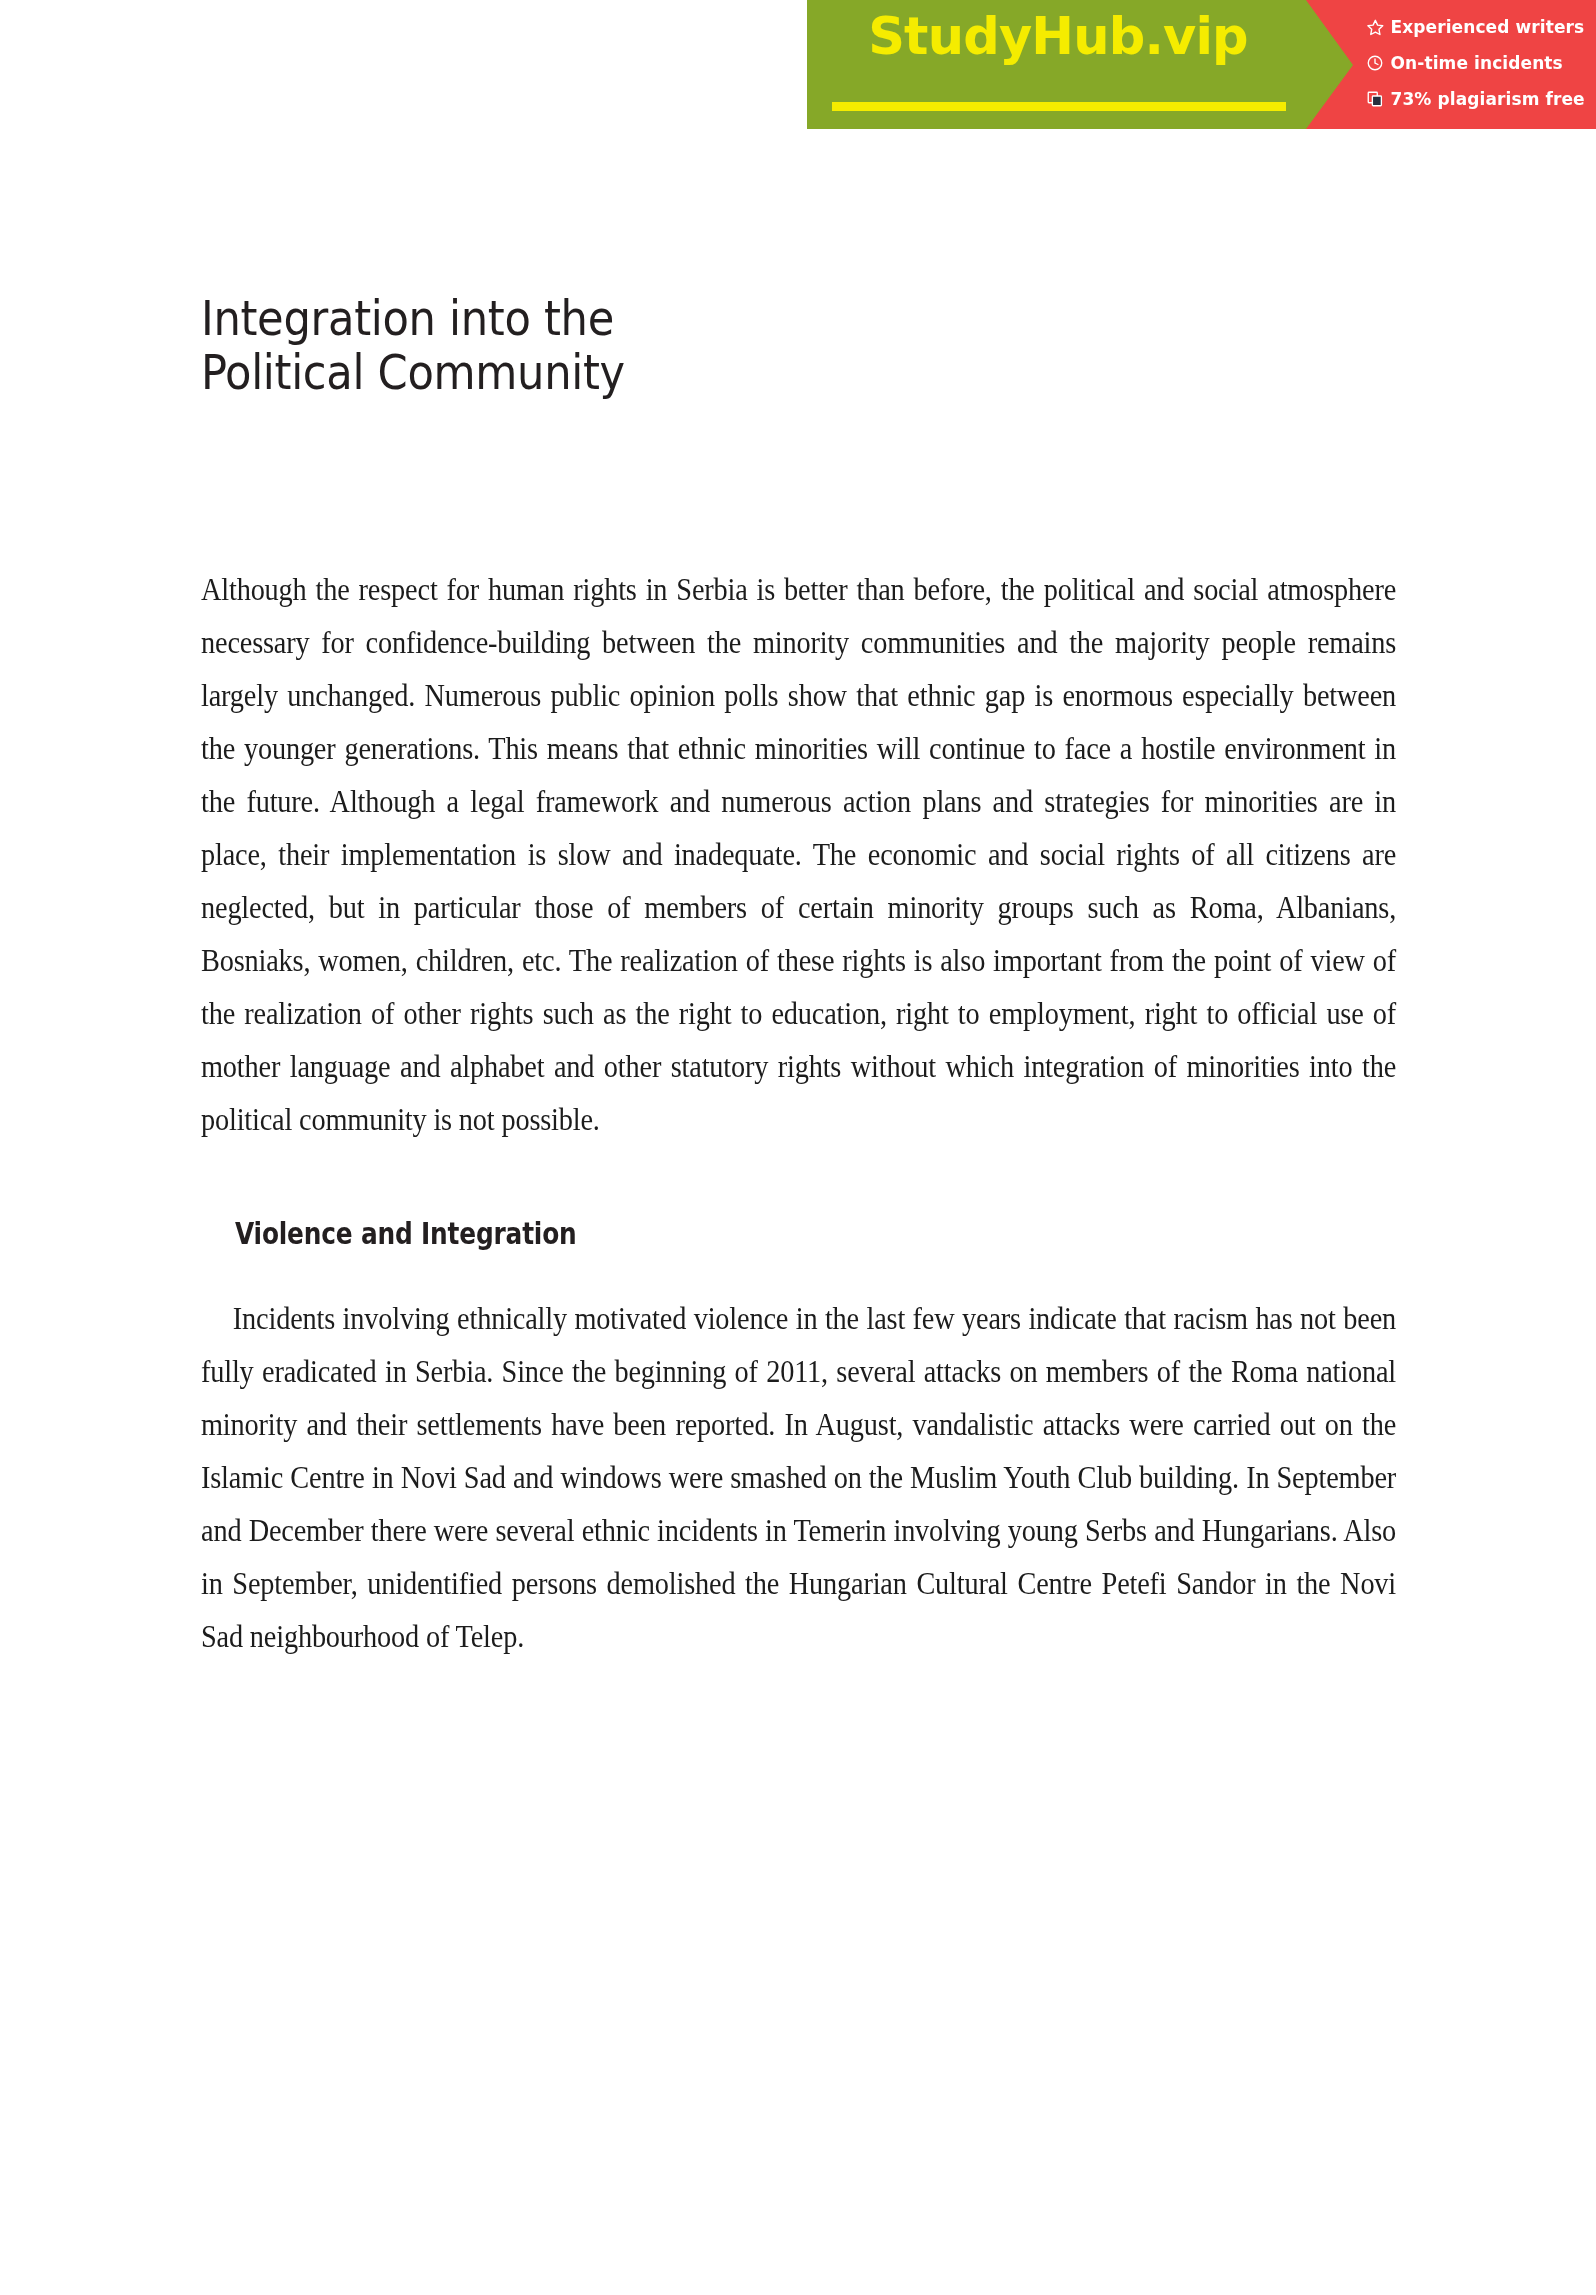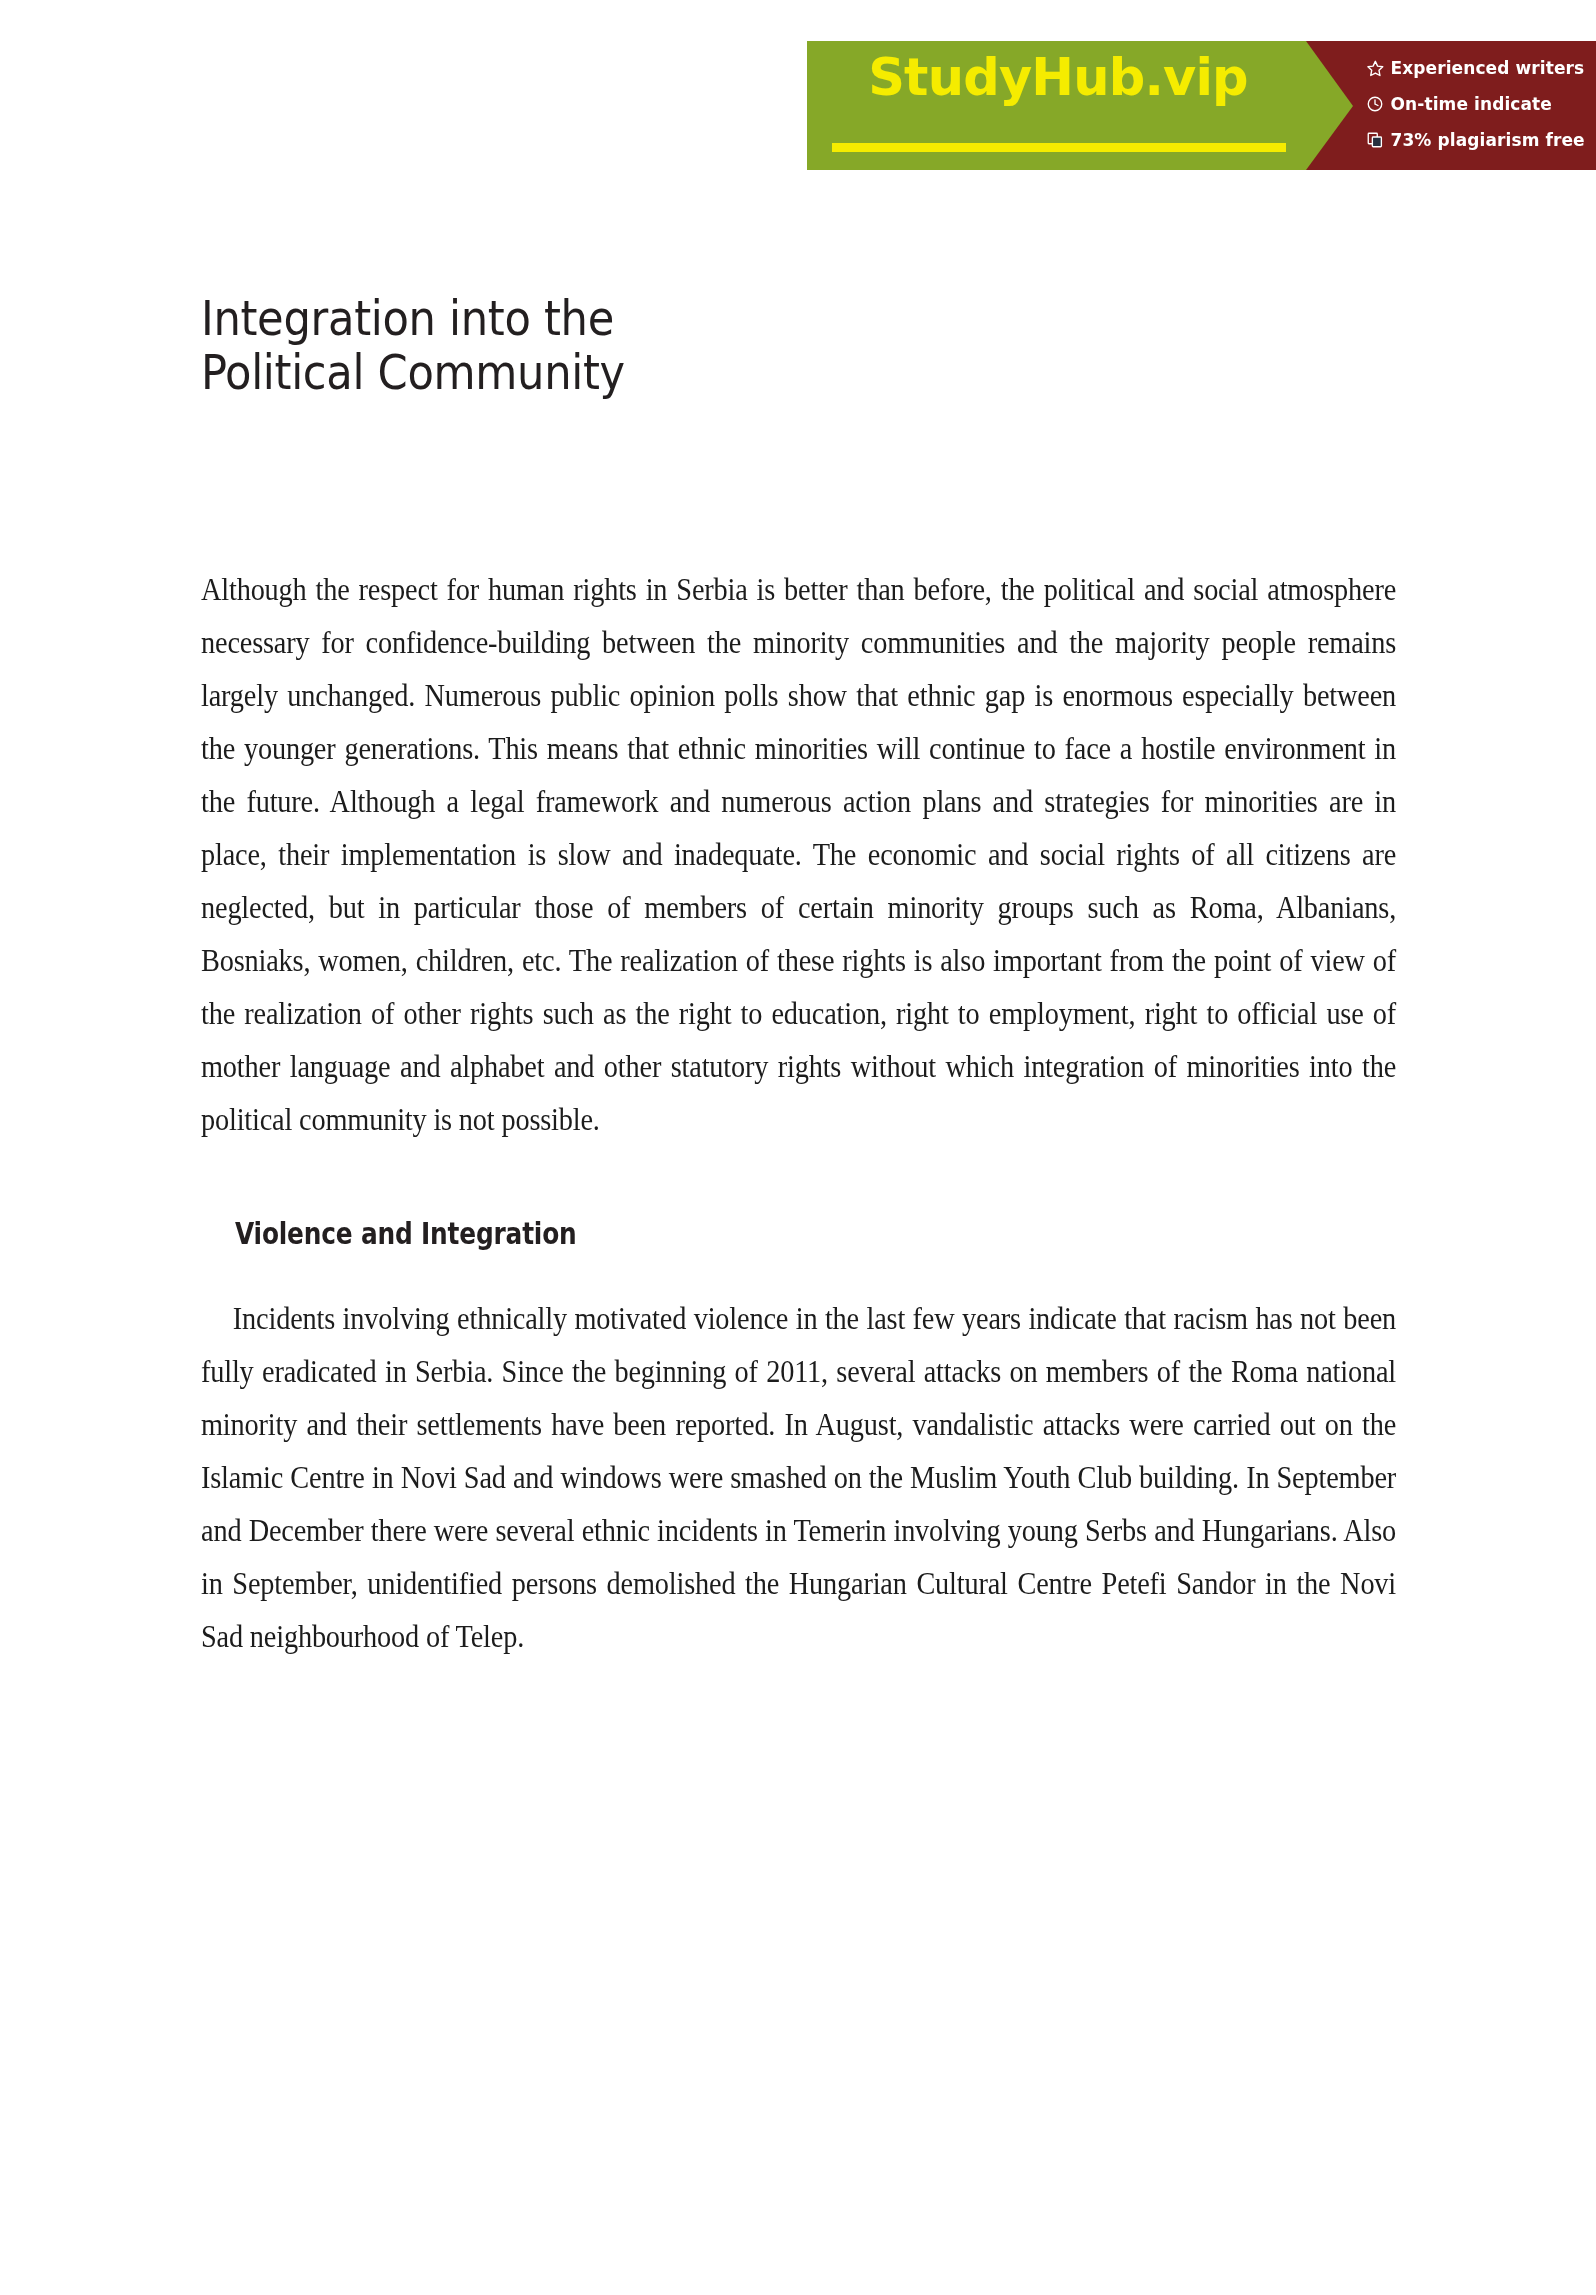--- a/index.html
+++ b/index.html
@@ -16,23 +16,22 @@
     -webkit-font-smoothing: antialiased;
   }
 
   
   .promo-banner {
     position: absolute;
     top: 0;
     left: 807px;
     width: 790px;
     height: 129px;
-    background: #7f1d1d;
+    background: #ef4444;
     overflow: hidden;
-    margin-top: 41px;
   }
   .promo-green {
     position: absolute;
     top: 0;
     left: 0;
     width: 546px;
     height: 129px;
     background: #86a828;
     clip-path: polygon(0 0, 499px 0, 546px 65px, 499px 129px, 0 129px);
   }
@@ -170,21 +169,21 @@
       <span>Experienced writers</span>
     </div>
 
     <div class="promo-item">
       <span class="promo-item-icon">
         <svg width="18" height="18" viewBox="0 0 24 24" fill="none" stroke="#ffffff" stroke-width="1.8" stroke-linecap="round">
           <circle cx="12" cy="12" r="9"></circle>
           <polyline points="12,6.5 12,12 16,14"></polyline>
         </svg>
       </span>
-      <span>On-time indicate</span>
+      <span>On-time incidents</span>
     </div>
 
     <div class="promo-item">
       <span class="promo-item-icon">
         <svg width="18" height="18" viewBox="0 0 24 24" fill="none" stroke="#ffffff" stroke-width="1.8" stroke-linejoin="round">
           <rect x="3" y="3" width="12" height="14" rx="1"></rect>
           <rect x="8.5" y="8" width="12" height="13" rx="1" fill="#252f3e"></rect>
         </svg>
       </span>
       <span>73% plagiarism free</span>

